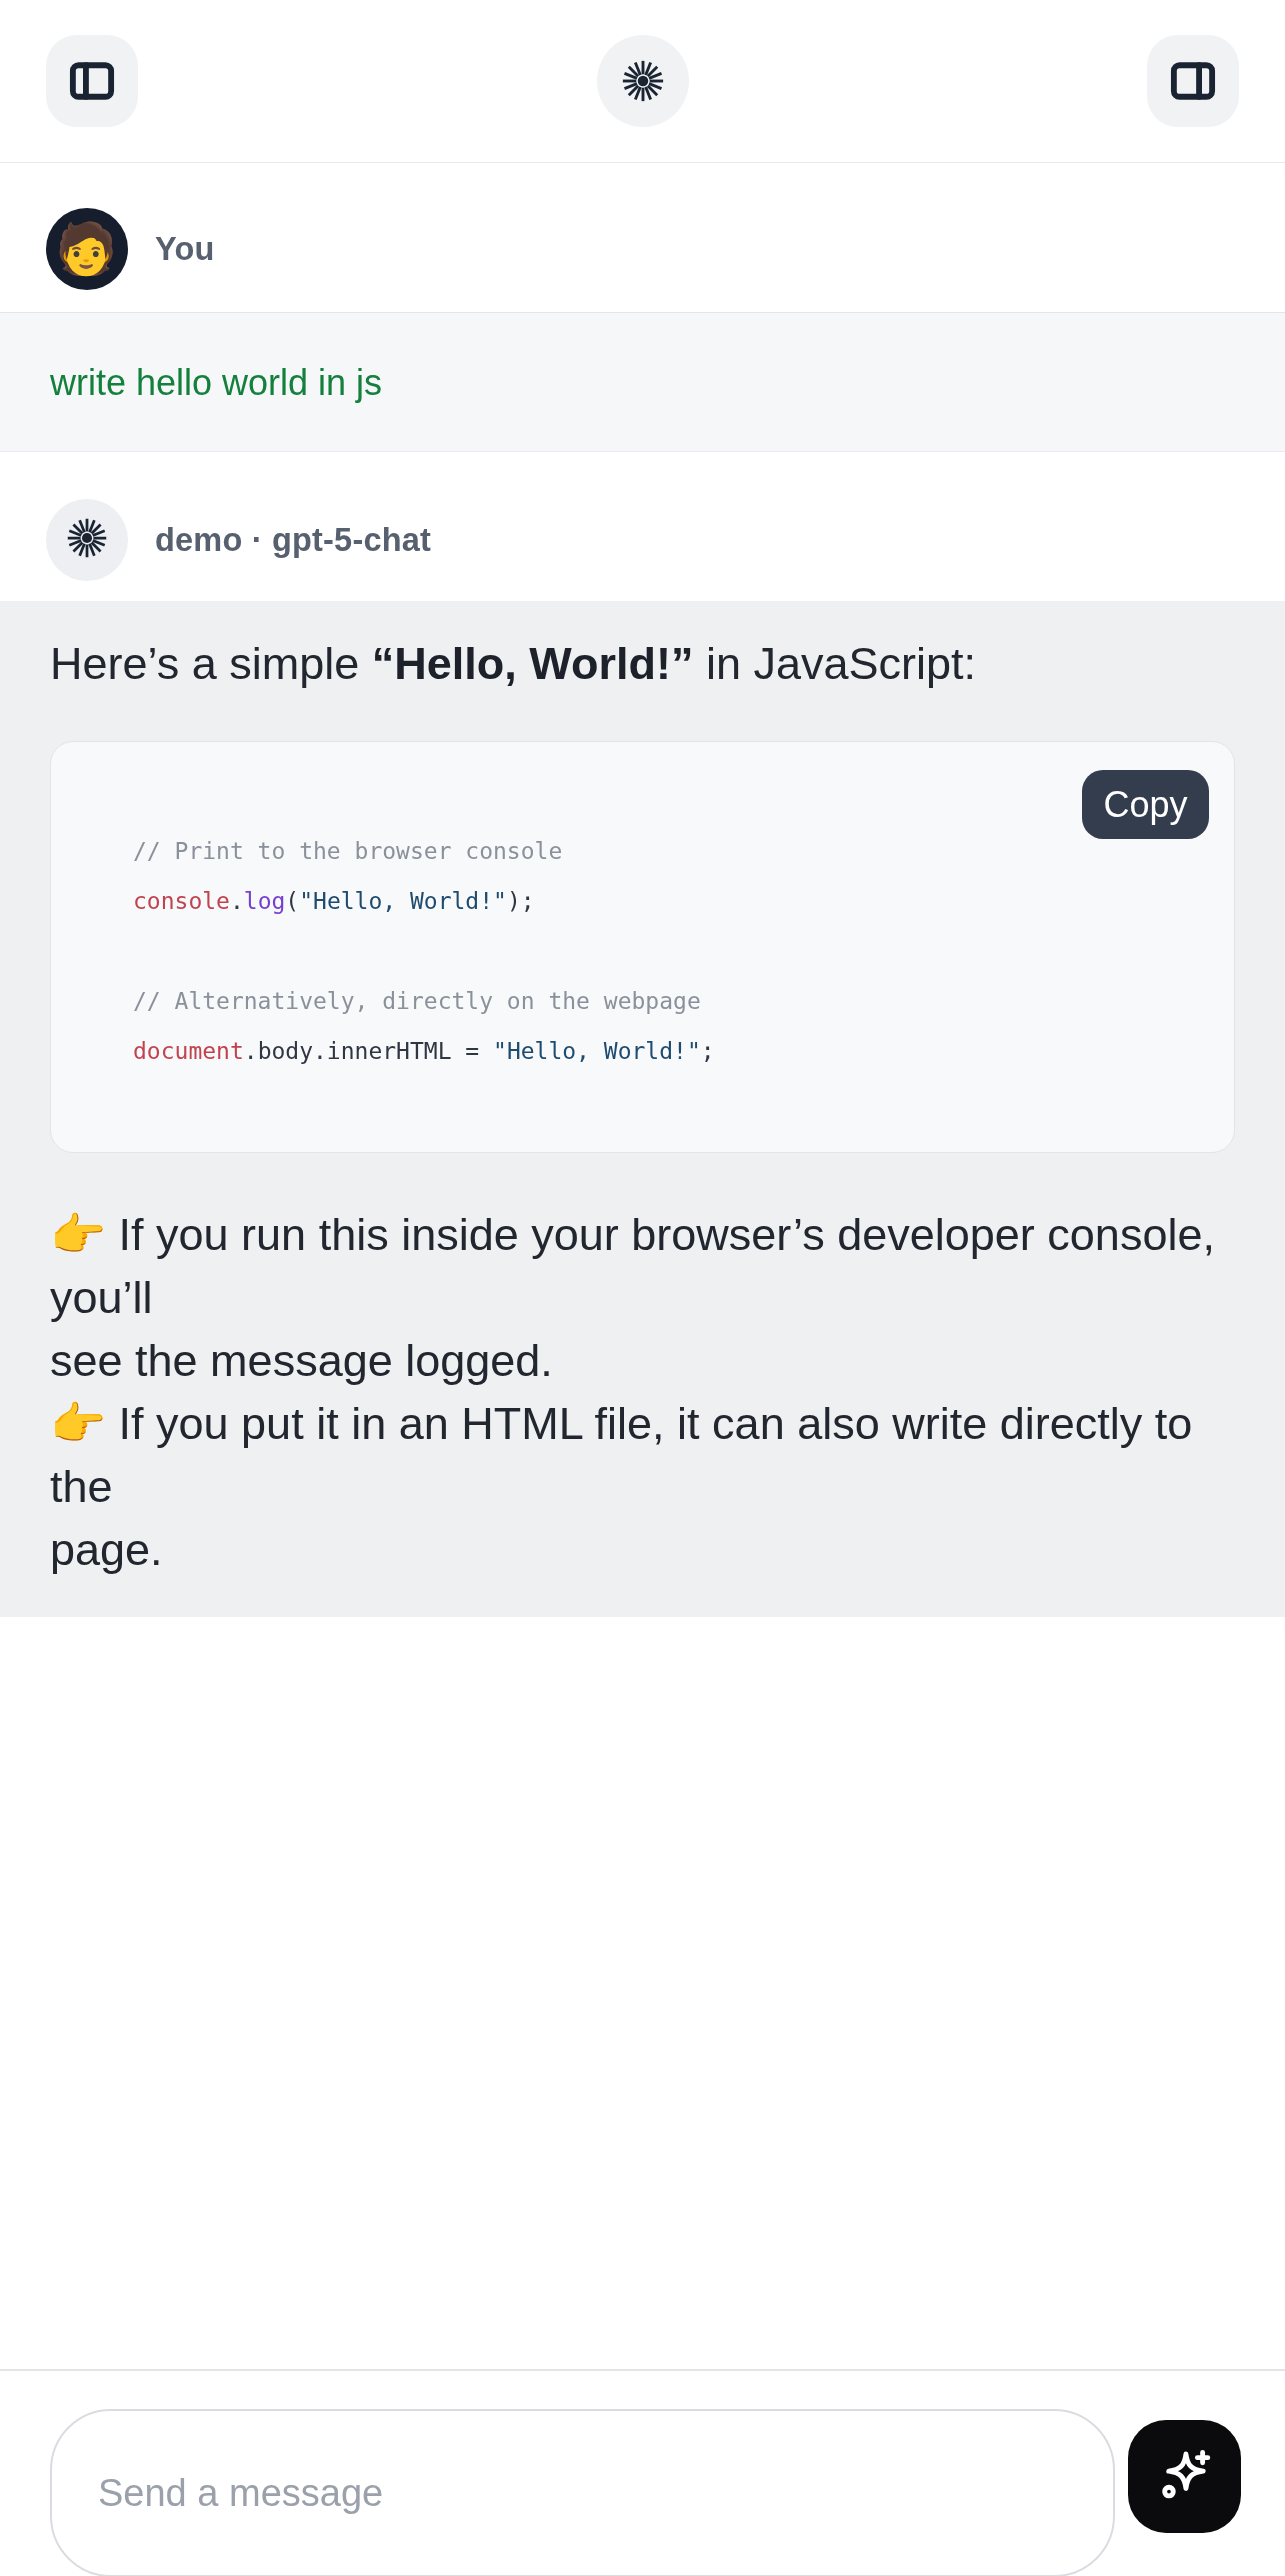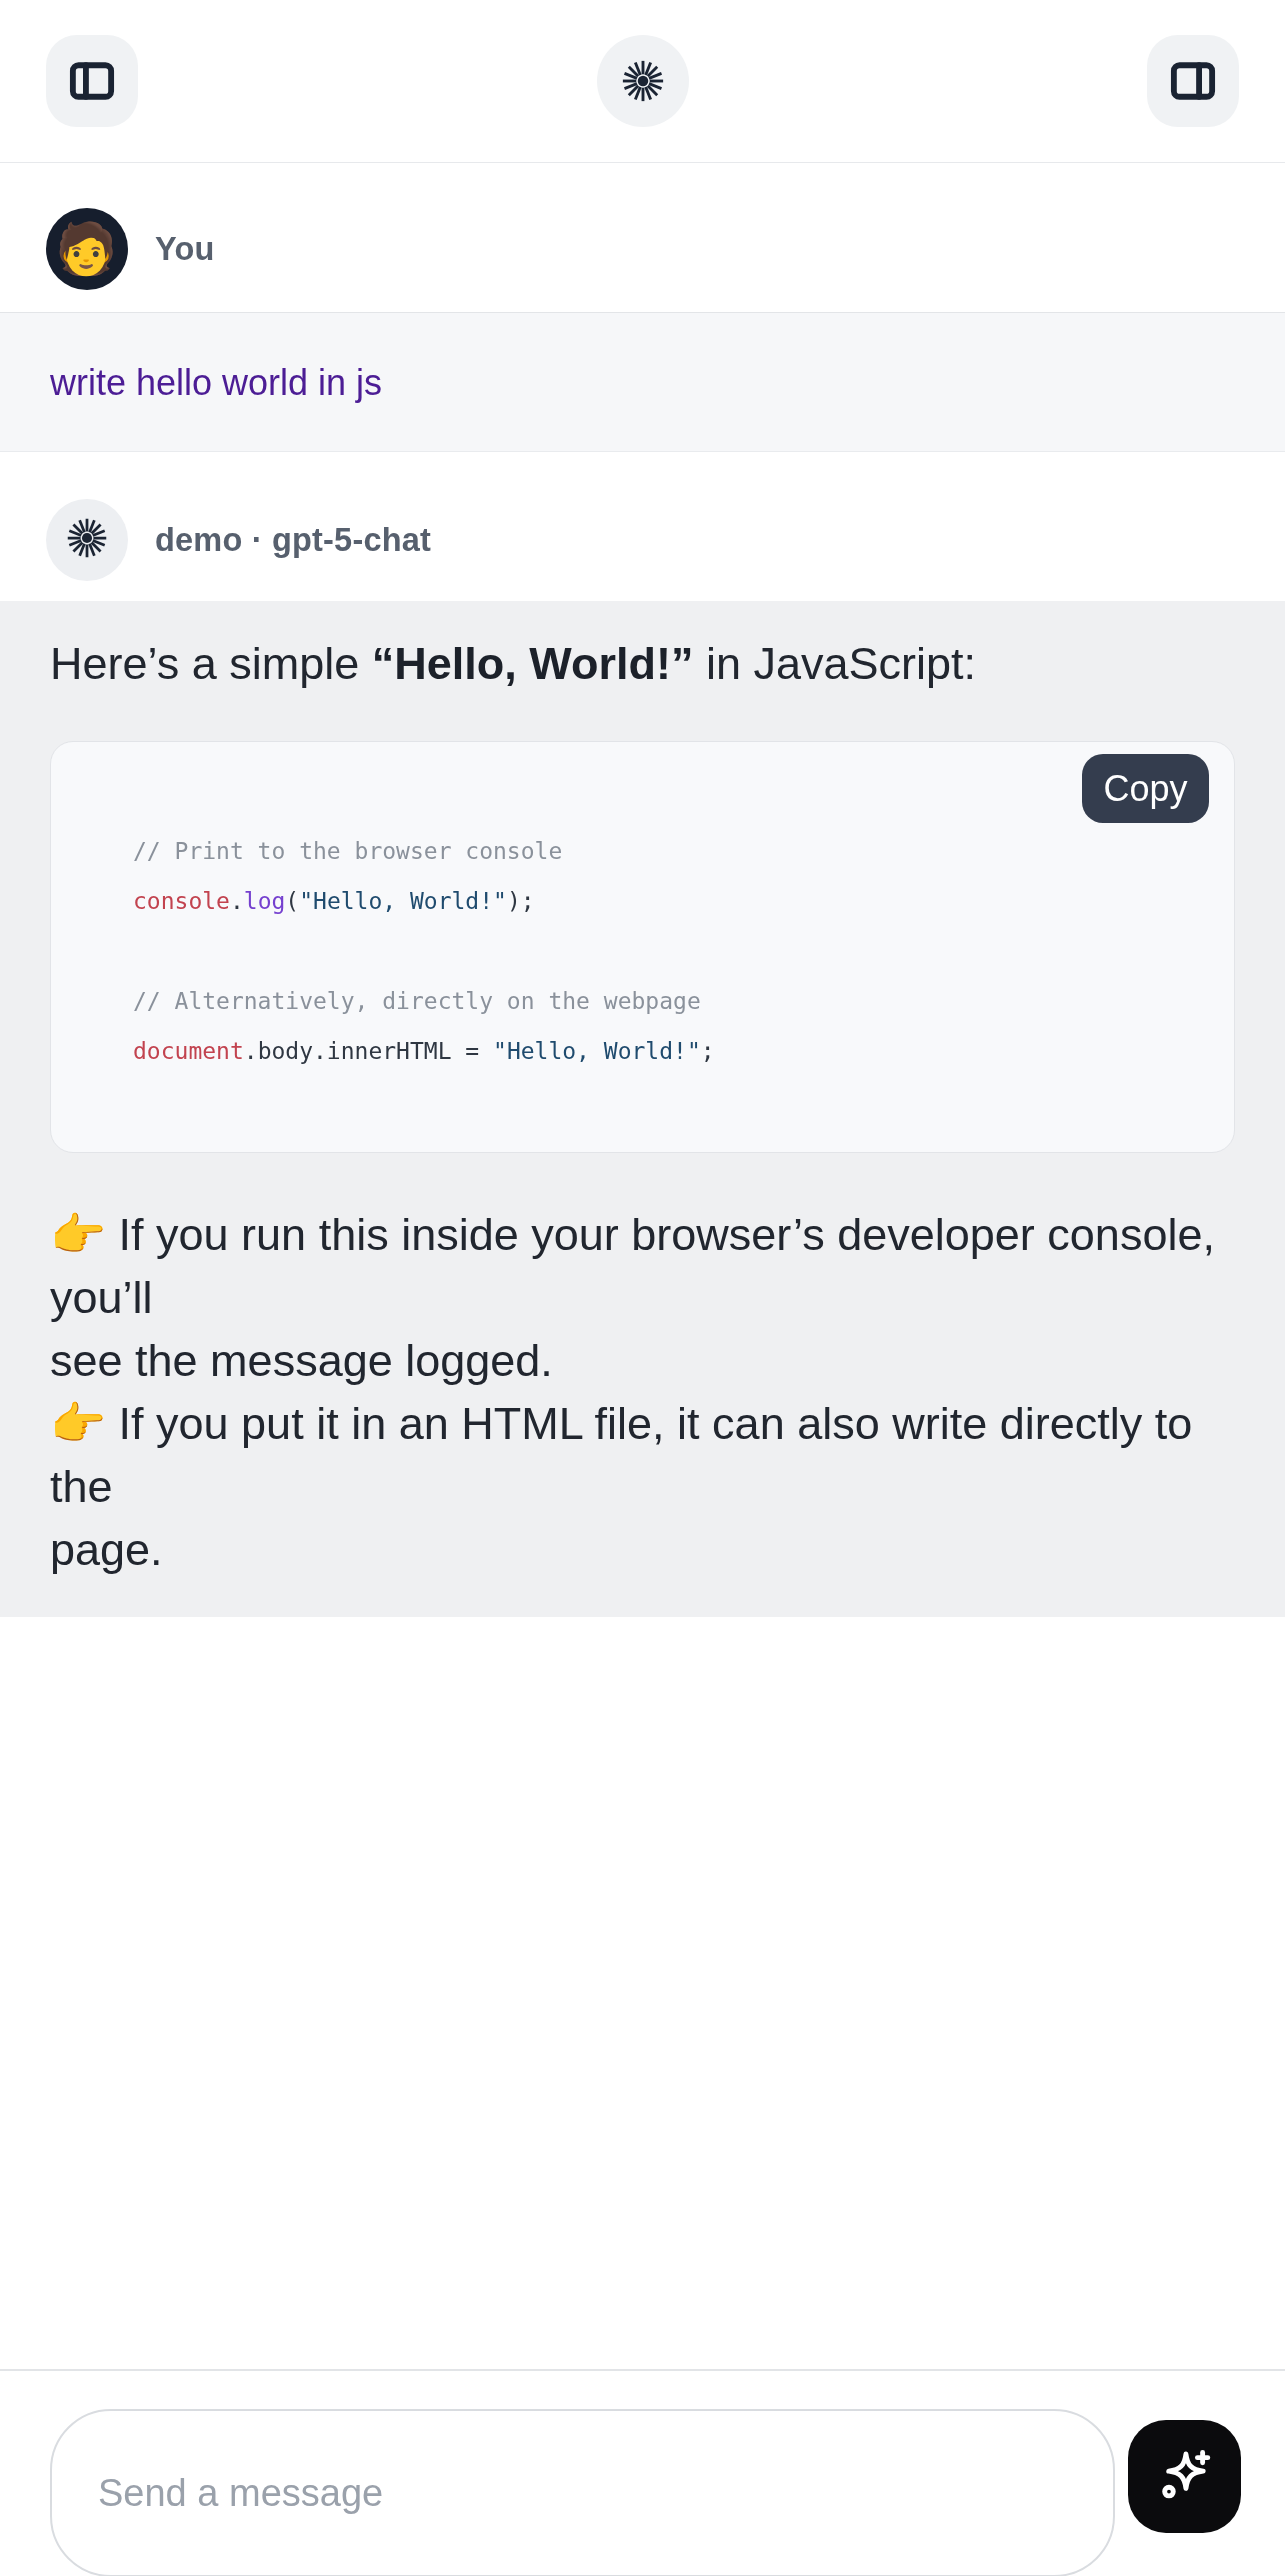--- a/index.html
+++ b/index.html
@@ -51,21 +51,21 @@
 
   .user-band {
     margin-top: 22px;
     height: 140px;
     background: #f6f7f9;
     border-top: 1.9px solid #e3e5e8;
     border-bottom: 1.9px solid #e9ebee;
     display: flex; align-items: center;
     padding: 0 50px;
   }
-  .user-band .msg-text { font-size: 36px; color: #4c1d95; }
+  .user-band .msg-text { font-size: 36px; color: #15803d; }
 
   .assistant-band {
     margin-top: 20px;
     background: #eff0f2;
     padding: 31px 50px 36px 50px;
   }
   .msg-text {
     font-size: 45px; line-height: 63px; color: #21262f;
     white-space: pre-line;
   }
@@ -85,21 +85,21 @@
   .code-line {
     font-family: "DejaVu Sans Mono", "Liberation Mono", monospace;
     font-size: 23px; line-height: 50px; white-space: pre;
   }
   .tok-comment { color: #8a919b; }
   .tok-red     { color: #c2434f; }
   .tok-purple  { color: #7540cf; }
   .tok-string  { color: #1f4b6e; }
   .tok-plain   { color: #2f3742; }
   .copy-btn {
-    position: absolute; top: 12px; right: 25px;
+    position: absolute; top: 28px; right: 25px;
     width: 127px; height: 69px;
     background: #343d4e; color: #ffffff;
     border: none; border-radius: 21px;
     font-family: "Liberation Sans", sans-serif;
     font-size: 36px; font-weight: 400;
     display: flex; align-items: center; justify-content: center;
     cursor: pointer;
   }
 
   

